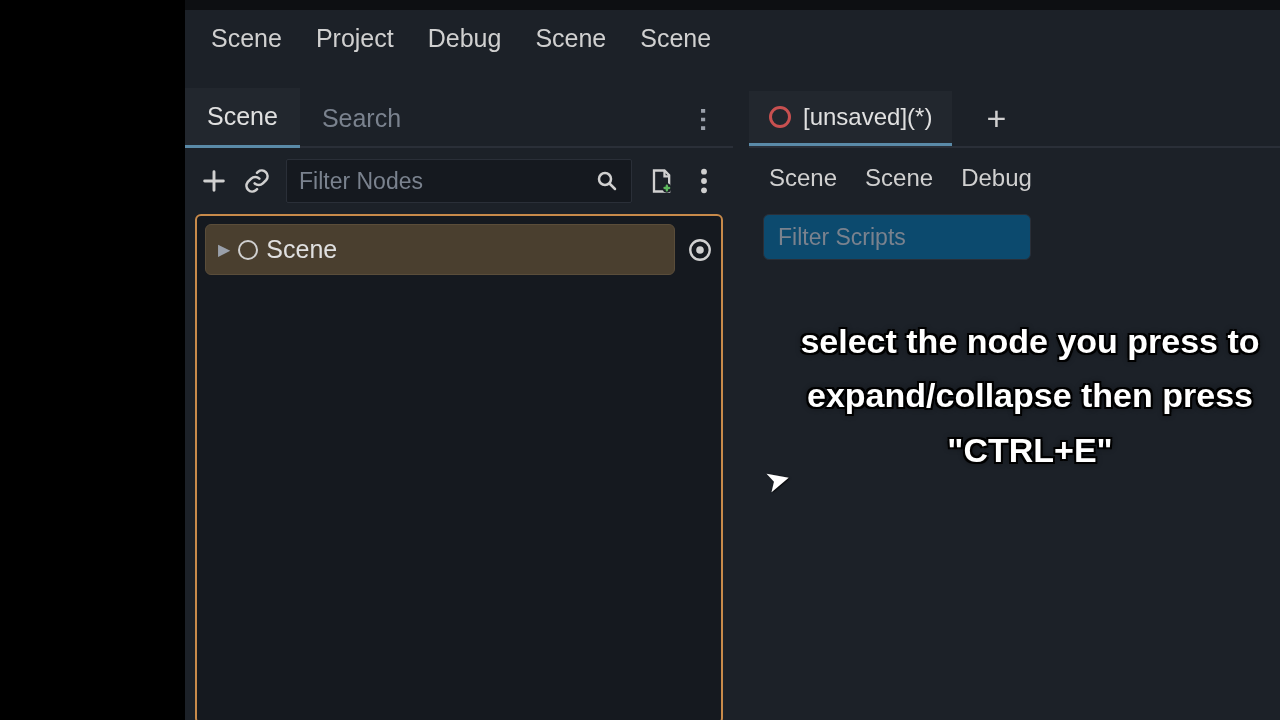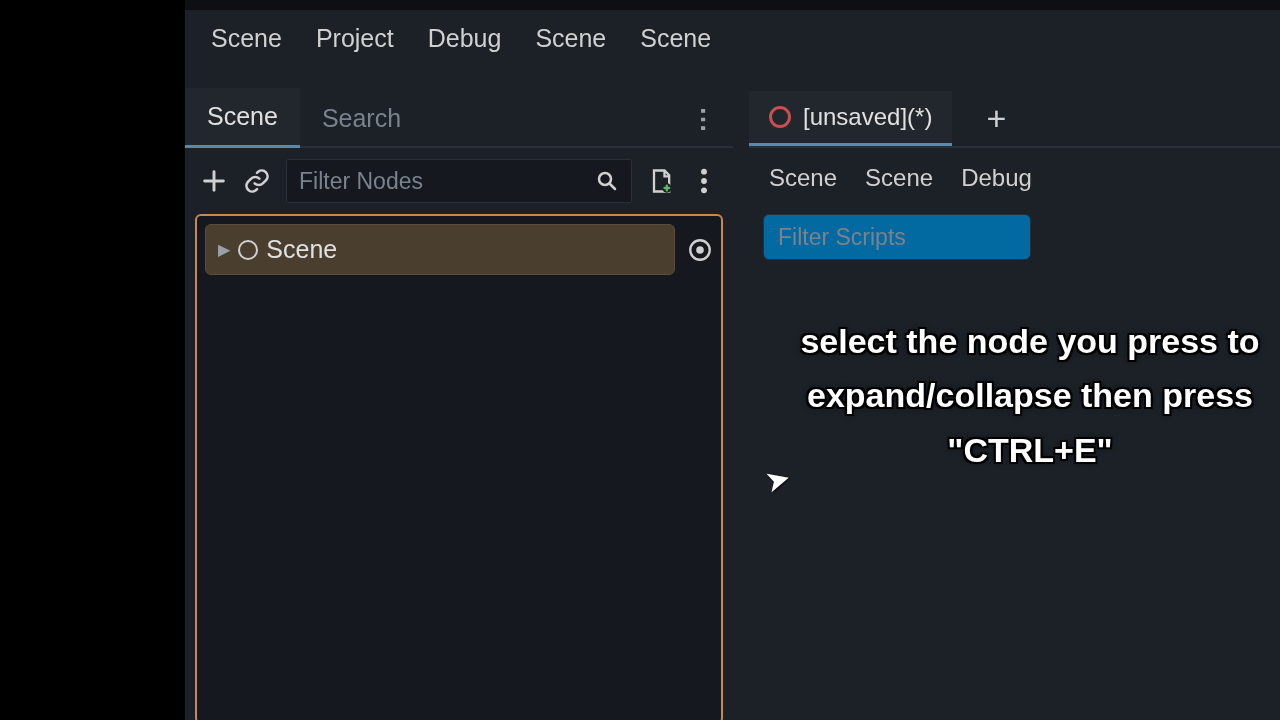--- a/index.html
+++ b/index.html
@@ -27,21 +27,21 @@
 .tree-wrap { display: flex; align-items: center; }
 .eye-out { margin-left: 12px; color: #d0d0d0; cursor: pointer; }
 .script-panel { flex: 1; background: #1c2128; margin-left: 16px; }
 .script-tabrow { display: flex; align-items: center; height: 58px; border-bottom: 2px solid #2a2f38; gap: 16px; }
 .script-tab { display: flex; align-items: center; gap: 12px; padding: 12px 20px; background: #22272e; border-bottom: 3px solid #5a8aa8; cursor: pointer; }
 .script-tab .ring { width: 22px; height: 22px; border: 3px solid #c85050; border-radius: 50%; }
 .script-tab .label { color: #e0e0e0; font-size: 24px; }
 .add-tab { color: #d0d0d0; font-size: 34px; padding: 0 18px; cursor: pointer; font-weight: 300; }
 .script-menu { display: flex; gap: 28px; padding: 16px 20px; }
 .script-menu span { color: #d0d0d0; font-size: 24px; cursor: pointer; }
-.filter-scripts { display: flex; align-items: center; background: #0369a1; border: 1px solid #2a2f38; border-radius: 6px; padding: 8px 14px; margin: 6px 14px; width: 268px; height: 46px; }
+.filter-scripts { display: flex; align-items: center; background: #0c4a6e; border: 1px solid #2a2f38; border-radius: 6px; padding: 8px 14px; margin: 6px 14px; width: 268px; height: 46px; }
 .filter-scripts input { flex: 1; background: none; border: none; outline: none; color: #d0d0d0; font-size: 23px; }
 .filter-scripts input::placeholder { color: #7a828e; }
 .caption { position: absolute; left: 800px; top: 314px; width: 460px; color: #fff; font-size: 34px; font-weight: bold; text-align: center; line-height: 1.6; text-shadow: -2px -2px 0 #000, 2px -2px 0 #000, -2px 2px 0 #000, 2px 2px 0 #000, 0 0 6px #000; }
 .cursor { position: absolute; left: 765px; top: 462px; font-size: 30px; color: #fff; transform: rotate(-15deg); text-shadow: 1px 1px 2px #000; }
 svg { display: block; }
 </style>
 </head>
 <body>
 
 <div class="app">

